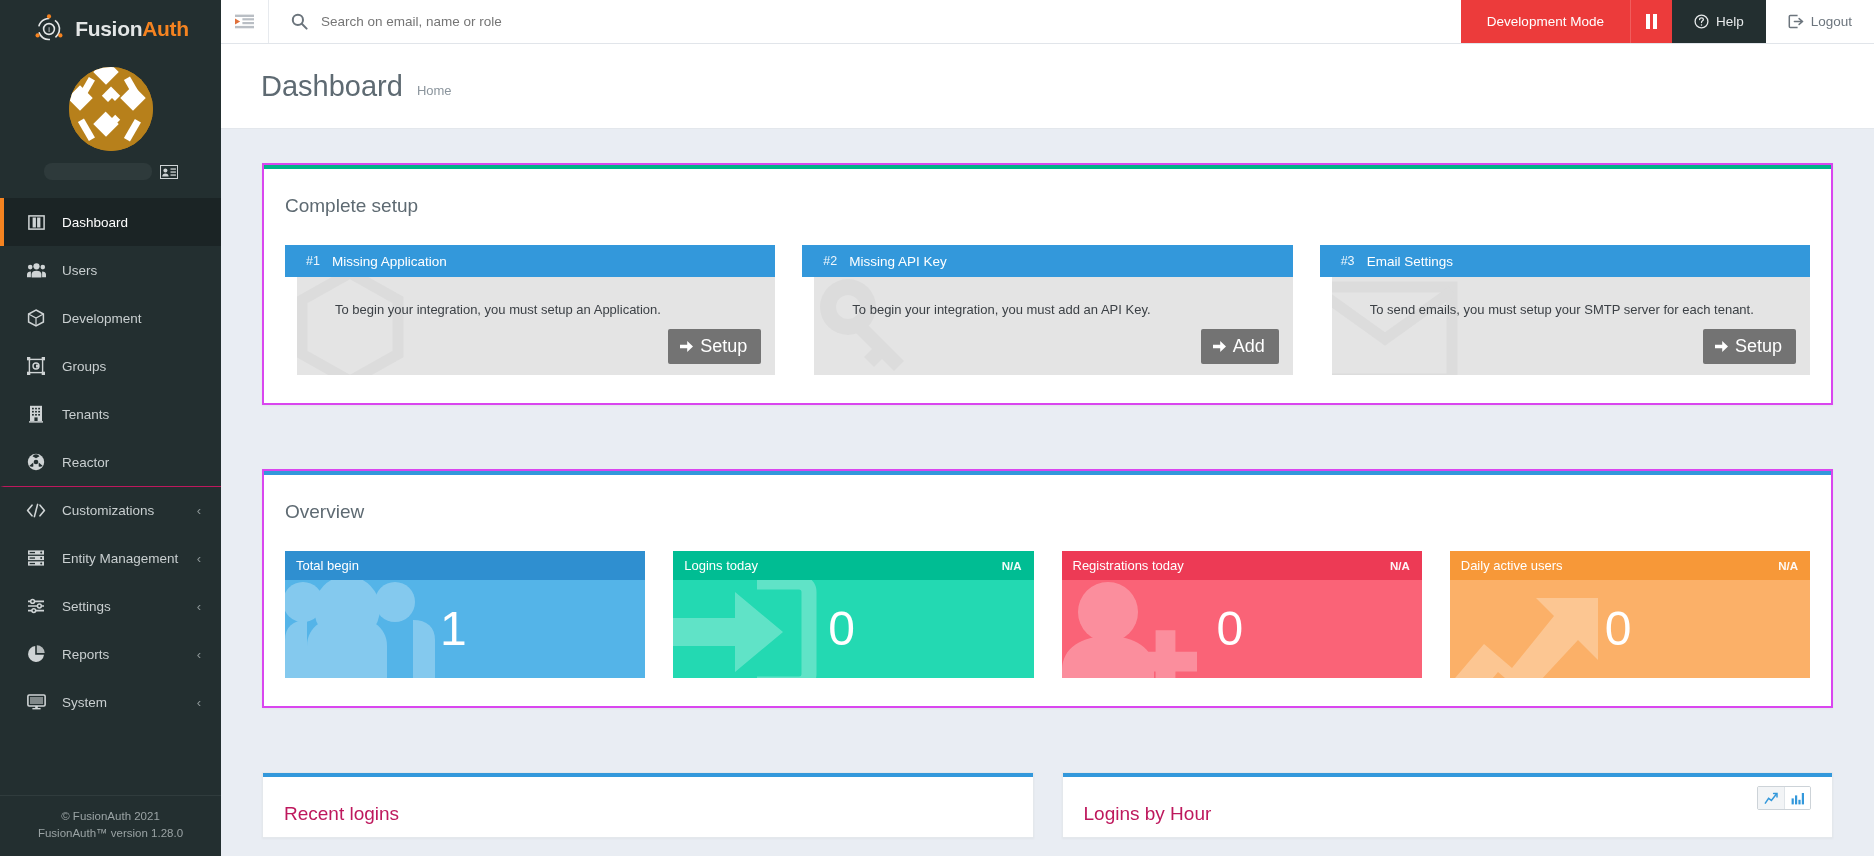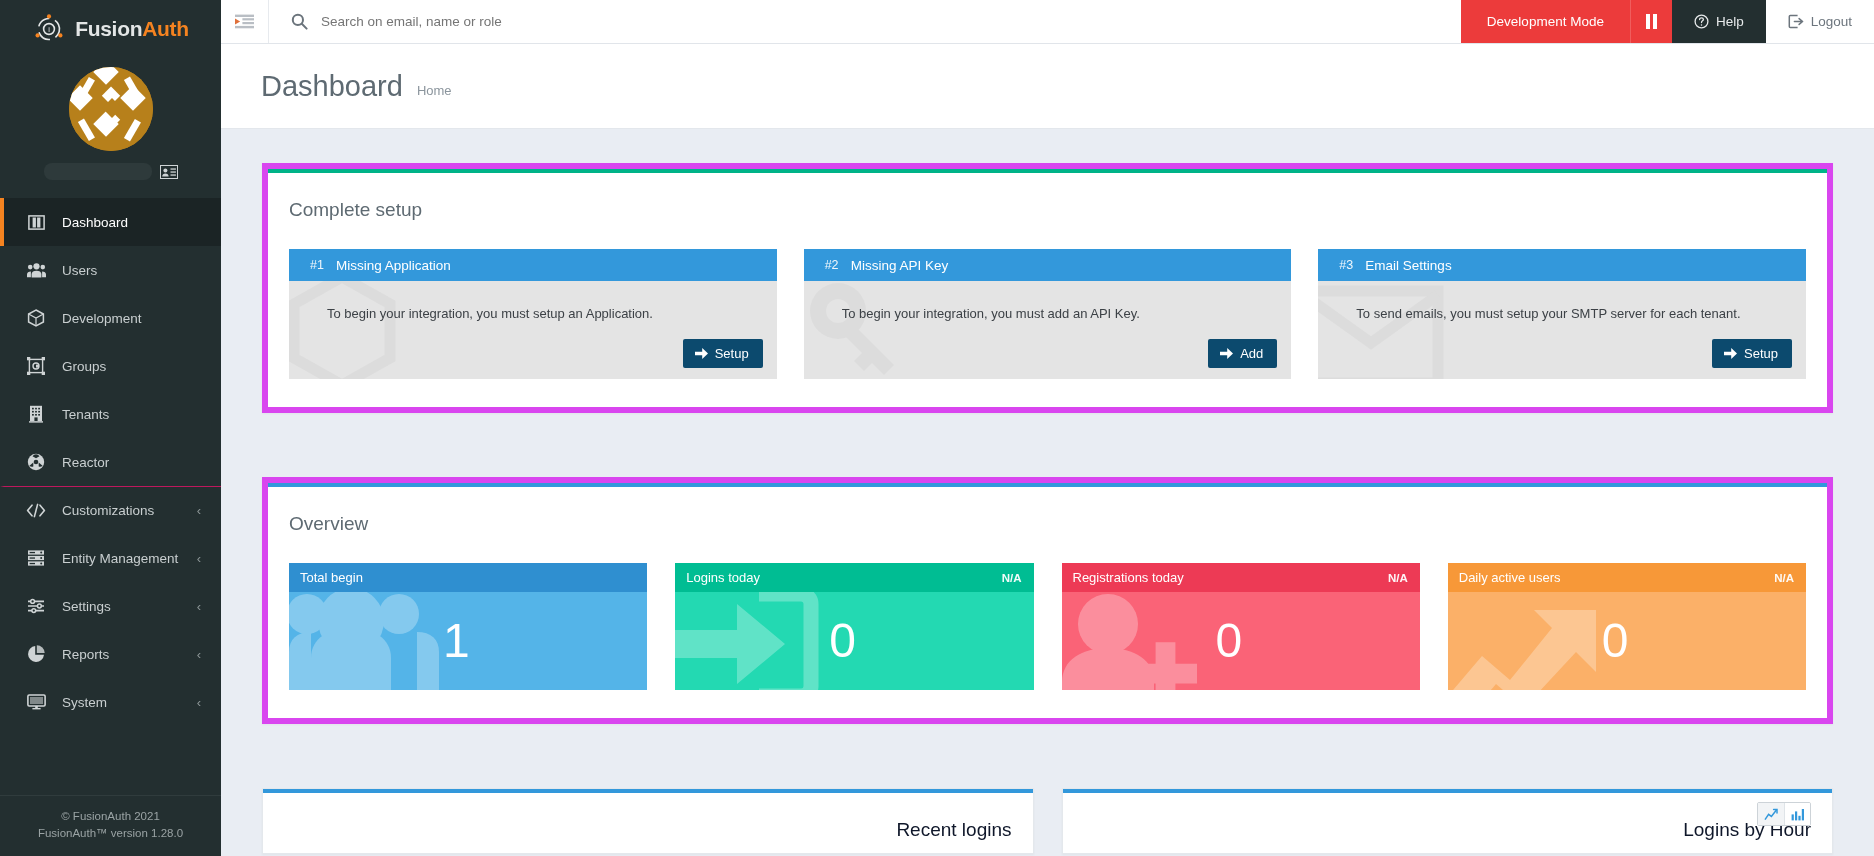--- a/index.html
+++ b/index.html
@@ -114,52 +114,52 @@
     border-bottom: 1px solid #e3e7ec; gap: 14px;
   }
   .pagehead h1 { font-size: 29px; font-weight: normal; color: #5e6a72; }
   .pagehead .crumb { font-size: 13px; color: #8b959d; padding-top: 9px; }
 
   .content {
     flex: 1 1 auto; overflow: hidden; padding: 34px 41px 0 41px;
   }
 
   .panel {
-    background: #ffffff; border: 6px solid #d946ef;
+    background: #ffffff; border: 2px solid #d946ef;
     box-shadow: 0 1px 2px rgba(0,0,0,.04);
     margin-bottom: 64px; position: relative;
   }
   .panel-accent { height: 4px; width: 100%; }
   .panel-body { padding: 26px 21px 28px 21px; }
   .panel-title { font-size: 19px; color: #5e6a72; font-weight: normal; margin-bottom: 28px; }
 
   
   .setup-row { display: flex; gap: 27px; }
   .setup-card { flex: 1 1 0; min-width: 0; }
   .setup-head {
     background: #3398db; color: #ffffff; height: 32px;
     display: flex; align-items: center; font-size: 13.5px;
   }
   .setup-head .num { width: 43px; padding-left: 21px; opacity: .92; font-size: 12.5px; }
   .setup-head .ttl { padding-left: 4px; }
   .setup-body {
-    background: #e4e4e4; height: 98px; position: relative; overflow: hidden;
+    background: #e4e4e4; height: 98px; position: relative; overflow: hidden; margin-left: 12px;
   }
   .setup-wm {
     position: absolute; left: -12px; top: -18px;
     opacity: .5; color: #d8d8d8;
   }
   .setup-text {
     position: relative; font-size: 13px; color: #3c4146;
     padding: 25px 18px 0 38px;
   }
   .setup-btn {
     position: absolute; right: 14px; bottom: 11px;
-    background: #0c4a6e; color: #fff; border: none;
-    font-size: 13px; padding: 7px 14px 7px 12px; cursor: pointer;
+    background: #737373; color: #fff; border: none;
+    font-size: 18px; padding: 7px 14px 7px 12px; cursor: pointer;
     display: flex; align-items: center; gap: 7px; border-radius: 2px;
     font-family: "Liberation Sans", sans-serif;
   }
 
   
   .stat-row { display: flex; gap: 28px; }
   .stat-card { flex: 1 1 0; min-width: 0; }
   .stat-head {
     height: 29px; display: flex; align-items: center;
     justify-content: space-between; padding: 0 12px 0 11px;
@@ -176,21 +176,21 @@
     font-weight: 300; margin-left: 43%; line-height: 1;
   }
 
   
   .bottom-row { display: flex; gap: 28px; }
   .bottom-panel {
     background: #fff; border: 1px solid #e4e8ec; flex: 1 1 0;
     box-shadow: 0 1px 2px rgba(0,0,0,.04); position: relative;
   }
   .bottom-body { padding: 26px 21px 0 21px; min-height: 60px; }
-  .bottom-title { font-size: 19px; color: #0f172a; font-weight: normal; text-align: right; }
+  .bottom-title { font-size: 19px; color: #be185d; font-weight: normal; }
   .chart-toggle {
     position: absolute; right: 21px; top: 13px;
     display: flex; border: 1px solid #cdd3d8; border-radius: 2px; overflow: hidden;
   }
   .chart-toggle button {
     width: 26px; height: 22px; background: #f2f4f6; border: none;
     display: flex; align-items: center; justify-content: center; cursor: pointer;
     padding: 0;
   }
   .chart-toggle button + button { border-left: 1px solid #dfe4e8; background: #ffffff; }

